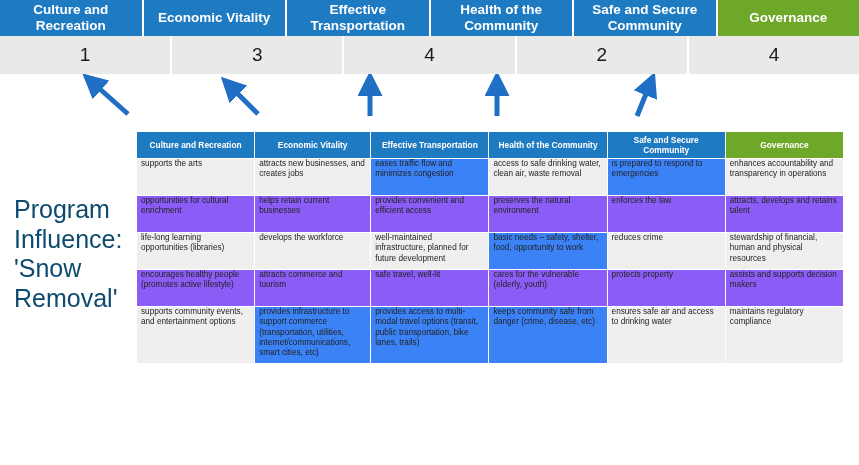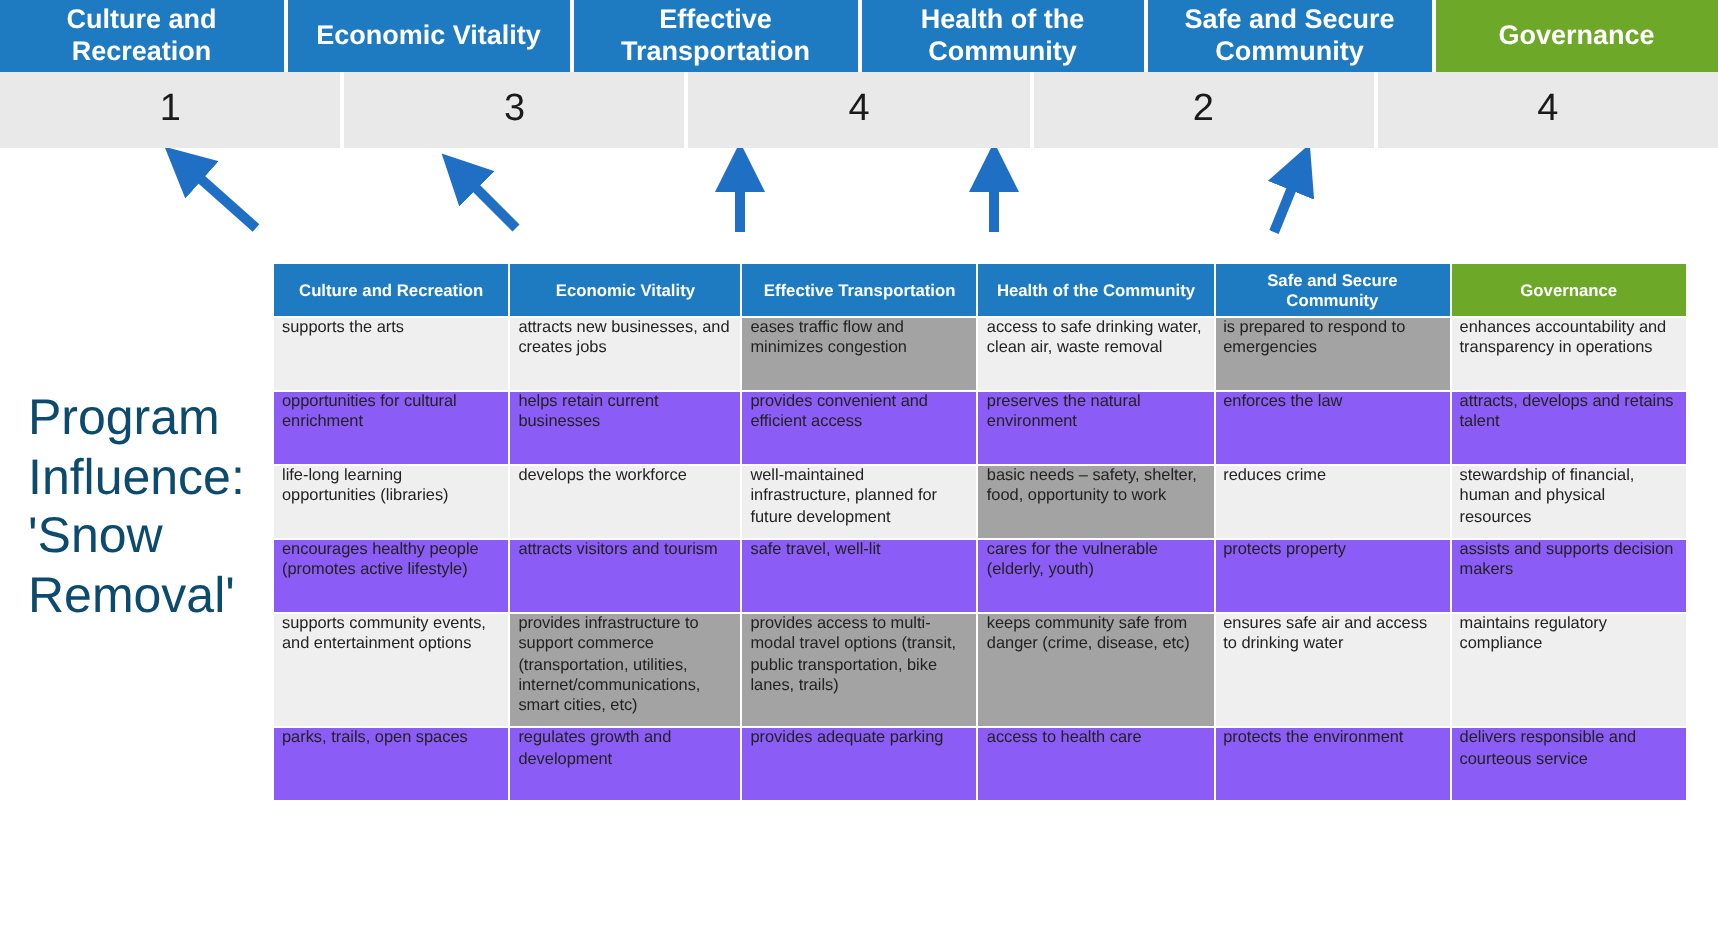--- a/index.html
+++ b/index.html
@@ -126,21 +126,21 @@
     vertical-align: top;
     padding: 0 4px 5px 4px;
     line-height: 1.25;
     height: 31px;
     background: #efefef;
   }
   #matrix tr.alt td {
     background: #8b5cf6;
   }
   #matrix td.hl {
-    background: #a3a3a3;
+    background: #3b82f6;
   }
   #matrix td.empty {
     background: #ffffff;
     border-color: #ffffff;
   }
 </style>
 </head>
 <body>
 
 <div id="top-band">
@@ -214,36 +214,28 @@
       <tr>
         <td>life-long learning opportunities (libraries)</td>
         <td>develops the workforce</td>
         <td>well-maintained infrastructure, planned for future development</td>
         <td class="hl">basic needs – safety, shelter, food, opportunity to work</td>
         <td>reduces crime</td>
         <td>stewardship of financial, human and physical resources</td>
       </tr>
       <tr class="alt">
         <td>encourages healthy people (promotes active lifestyle)</td>
-        <td>attracts visitors and tourism</td>
+        <td>attracts commerce and tourism</td>
         <td class="hl">safe travel, well-lit</td>
         <td>cares for the vulnerable (elderly, youth)</td>
         <td class="hl">protects property</td>
         <td>assists and supports decision makers</td>
       </tr>
       <tr>
         <td>supports community events, and entertainment options</td>
         <td class="hl">provides infrastructure to support commerce (transportation, utilities, internet/communications, smart cities, etc)</td>
         <td class="hl">provides access to multi-modal travel options (transit, public transportation, bike lanes, trails)</td>
         <td class="hl">keeps community safe from danger (crime, disease, etc)</td>
         <td>ensures safe air and access to drinking water</td>
         <td>maintains regulatory compliance</td>
       </tr>
-      <tr class="alt">
-        <td class="hl">parks, trails, open spaces</td>
-        <td>regulates growth and development</td>
-        <td>provides adequate parking</td>
-        <td>access to health care</td>
-        <td>protects the environment</td>
-        <td>delivers responsible and courteous service</td>
-      </tr>
     </tbody>
 </table>
 
 </body></html>

